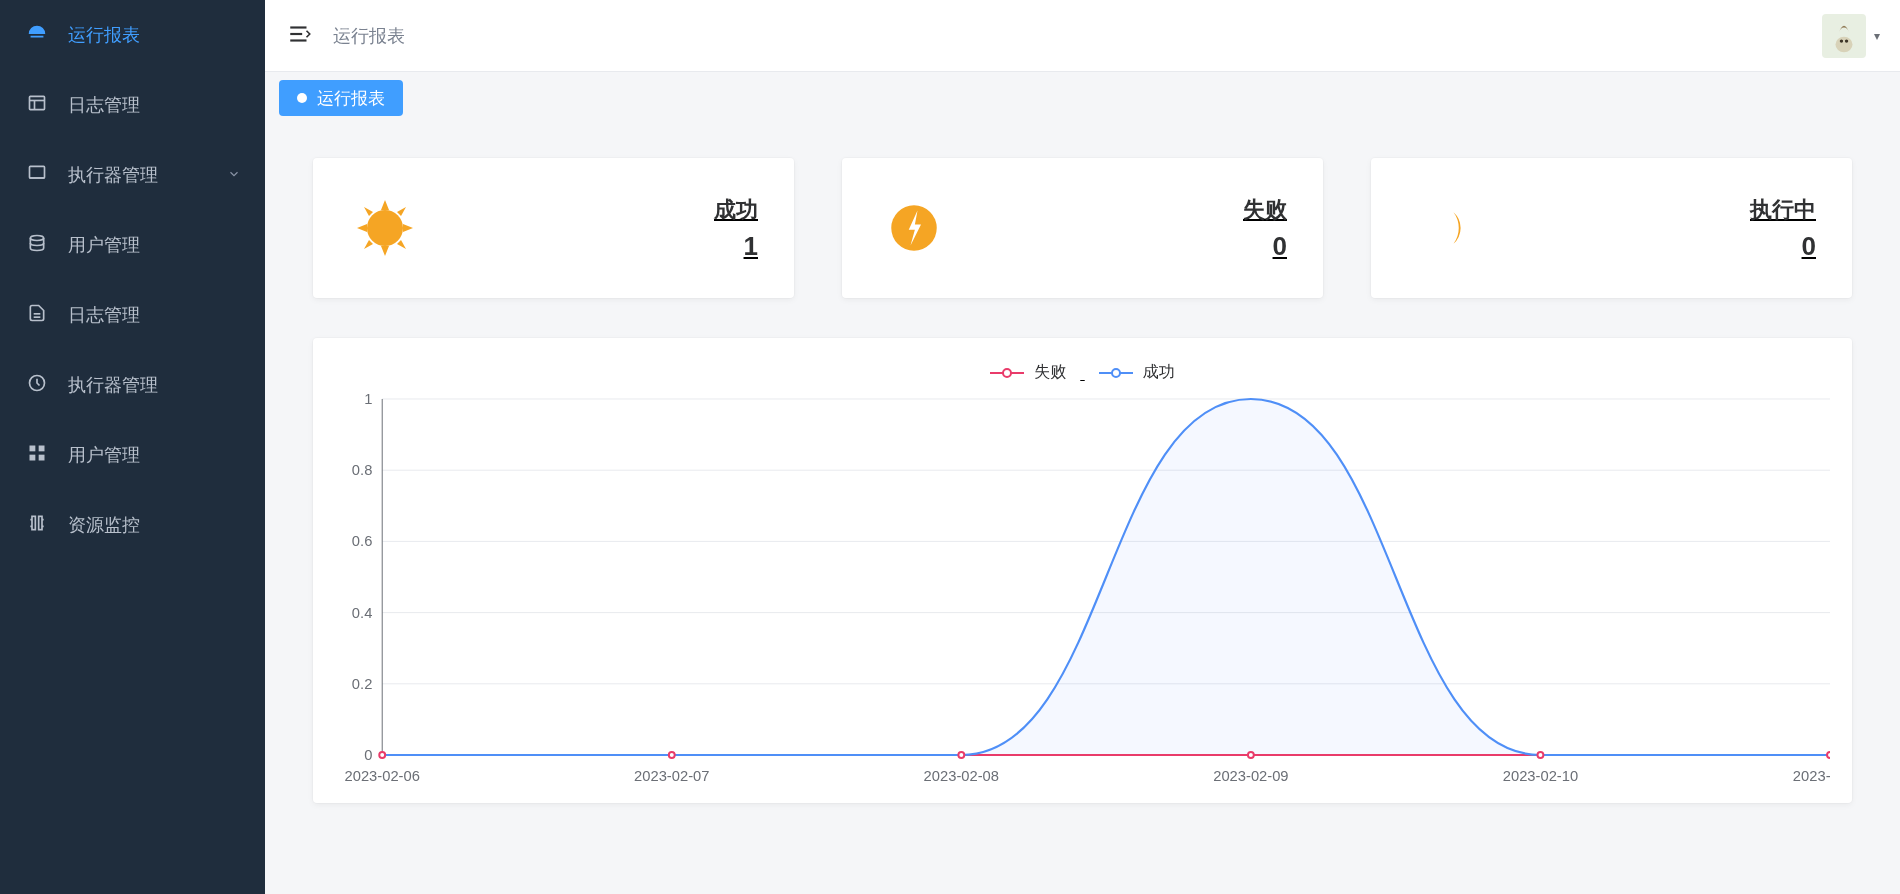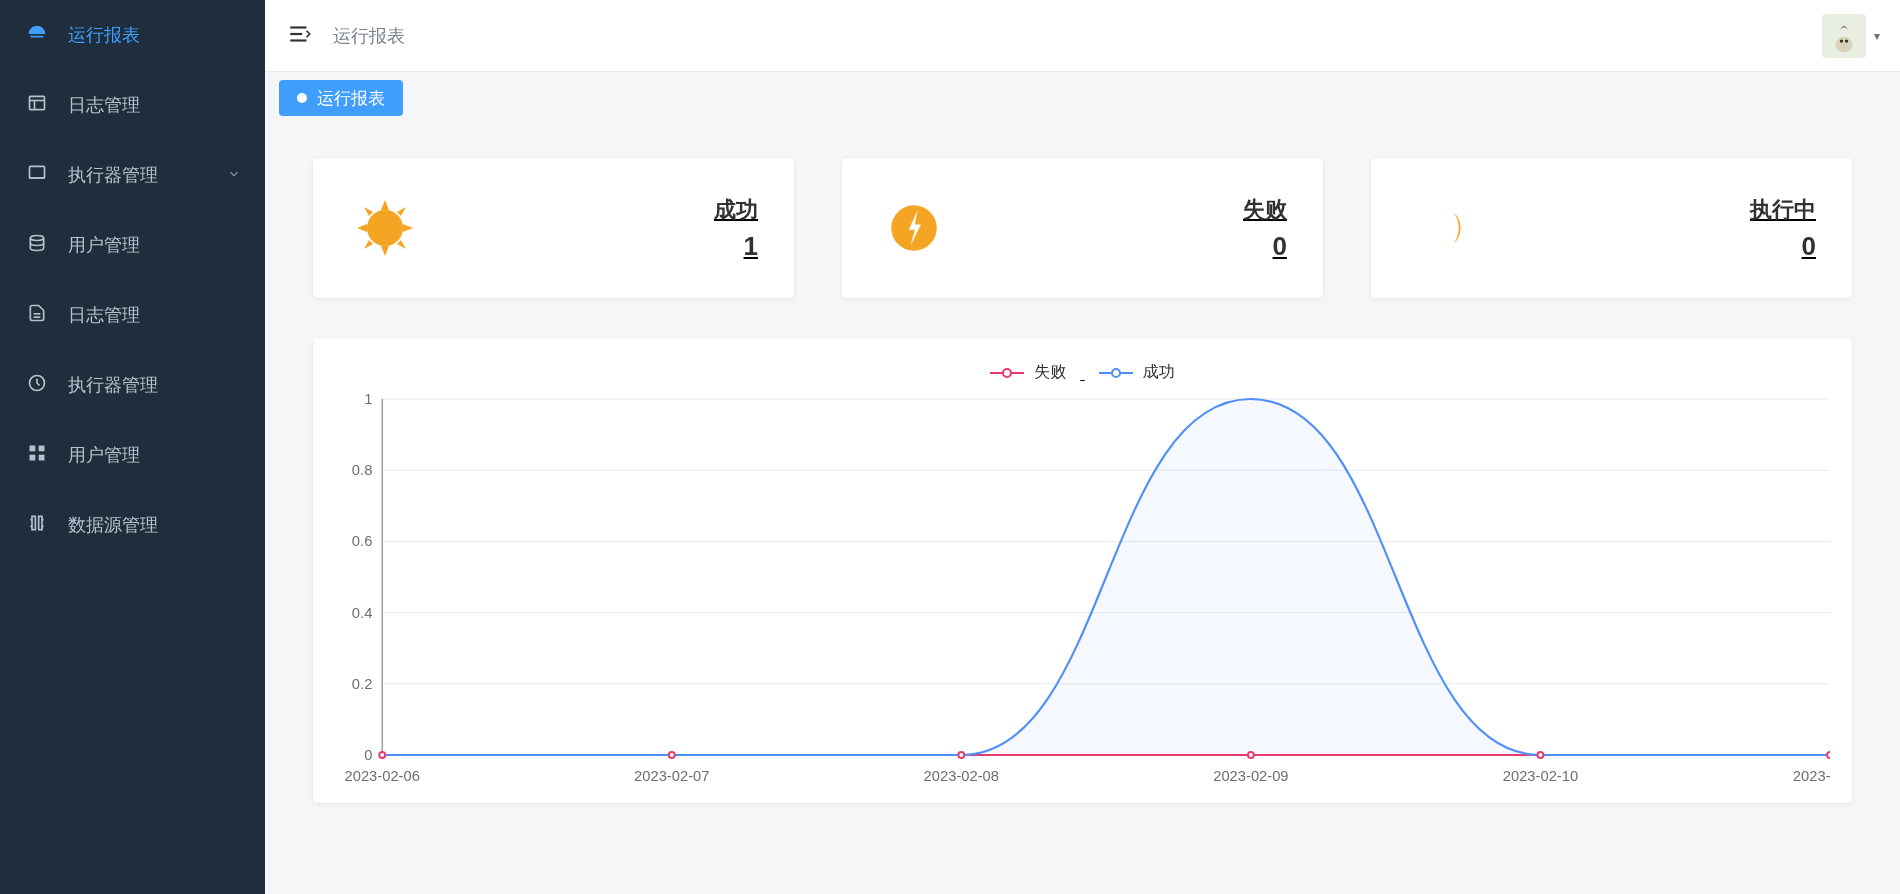--- a/index.html
+++ b/index.html
@@ -124,21 +124,21 @@
     <span class="label">用户管理</span>
   </div>
   <div class="sidebar-item">
     <span class="icon">
       <svg viewBox="0 0 24 24" width="20" height="20" fill="none" stroke="currentColor" stroke-width="2">
           <rect x="6" y="4" width="4" height="16"></rect>
           <rect x="14" y="4" width="4" height="16"></rect>
           <path d="M4 8h2M4 16h2M18 8h2M18 16h2"></path>
         </svg>
     </span>
-    <span class="label">数据源管理</span>
+    <span class="label">资源监控</span>
   </div>
 </nav>
 
 <div class="header">
   <span class="hamburger">
     <svg viewBox="0 0 24 24" width="26" height="26" fill="none" stroke="#303133" stroke-width="2">
         <line x1="3" y1="6" x2="18" y2="6"></line>
         <line x1="3" y1="12" x2="14" y2="12"></line>
         <line x1="3" y1="18" x2="18" y2="18"></line>
         <polyline points="18 9 21 12 18 15" stroke-width="1.5"></polyline>

